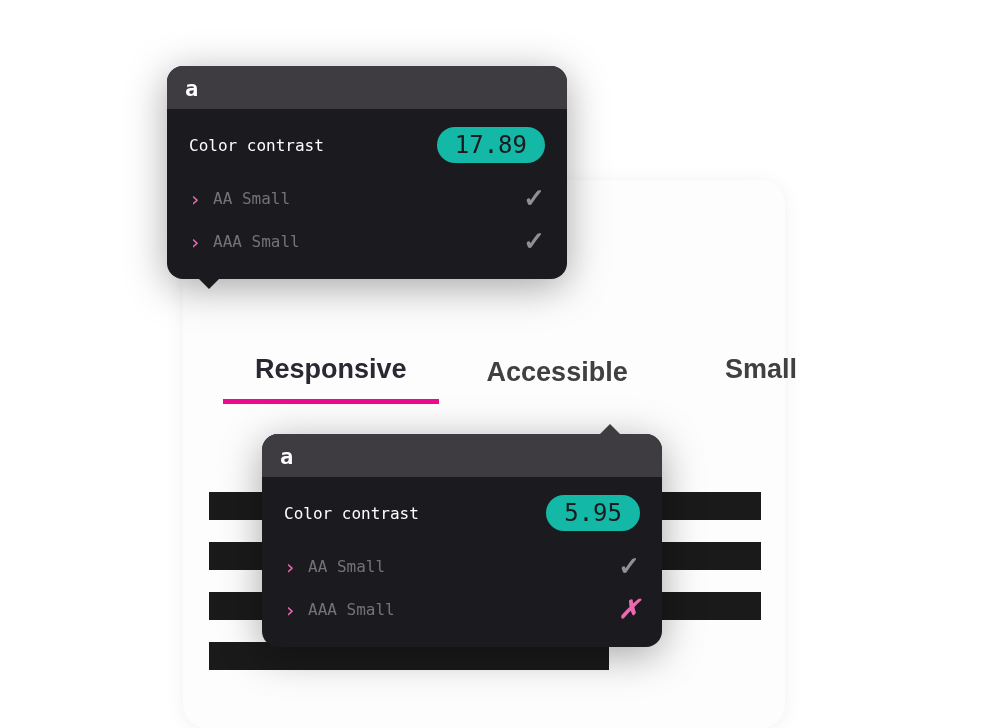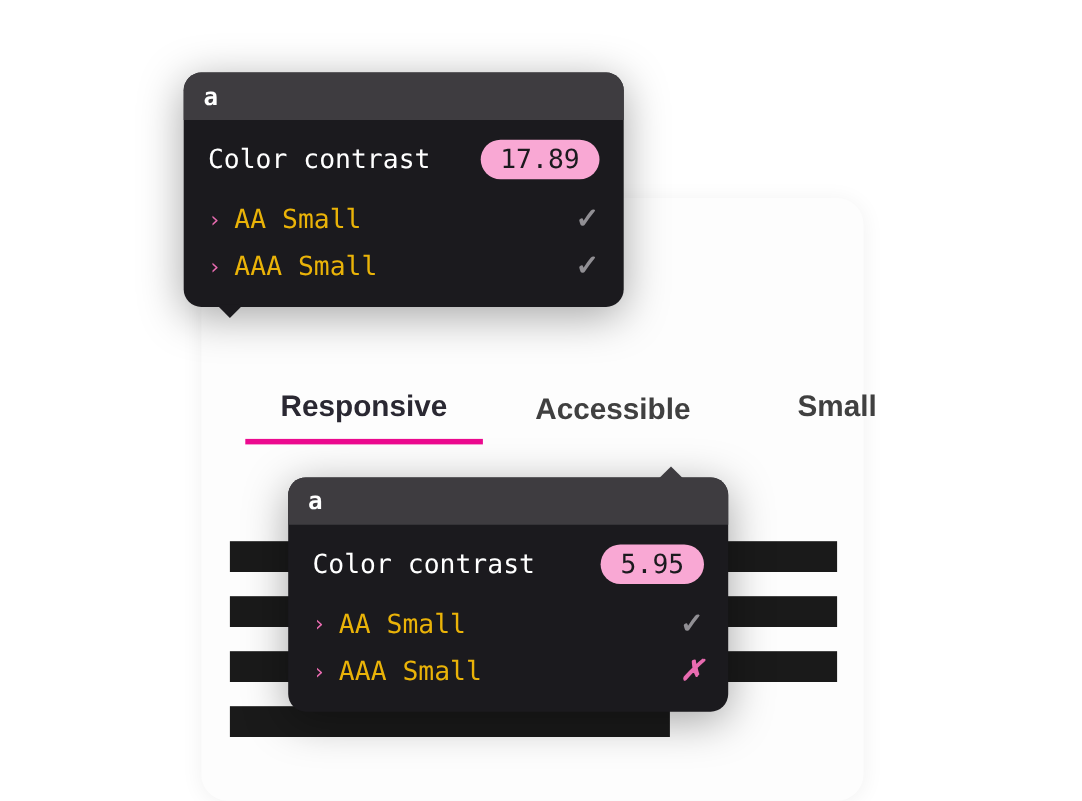--- a/index.html
+++ b/index.html
@@ -114,26 +114,26 @@
     
     .contrast-row {
       display: flex;
       align-items: center;
       justify-content: space-between;
       margin-bottom: 14px;
     }
     
     .contrast-label {
       font-family: ui-monospace, "SF Mono", Monaco, monospace;
-      font-size: 24px;
+      font-size: 16px;
       color: #ffffff;
     }
     
     .contrast-badge {
-      background: #f9a8d4;
+      background: #14b8a6;
       color: #1b1a1e;
       font-family: ui-monospace, "SF Mono", Monaco, monospace;
       font-size: 24px;
       font-weight: 500;
       padding: 4px 18px;
       border-radius: 999px;
     }
     
     .criteria-row {
       display: flex;
@@ -149,22 +149,22 @@
     }
     
     .chevron {
       color: #e86bb0;
       font-family: ui-monospace, "SF Mono", Monaco, monospace;
       font-size: 20px;
     }
     
     .criteria-label {
       font-family: ui-monospace, "SF Mono", Monaco, monospace;
-      font-size: 24px;
-      color: #eab308;
+      font-size: 16px;
+      color: #737373;
     }
     
     .check-icon {
       color: #918f94;
       font-size: 26px;
       font-weight: 600;
     }
     
     .fail-icon {
       color: #e86bb0;

